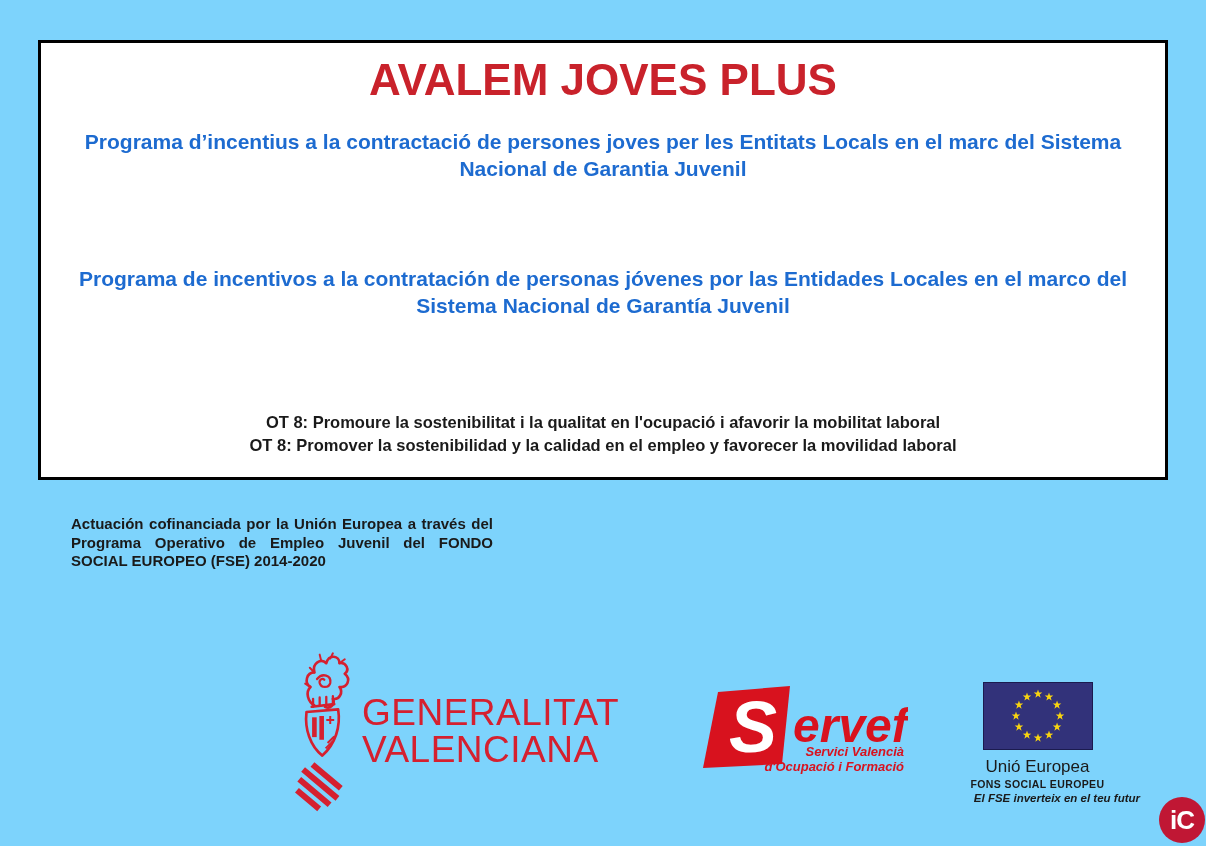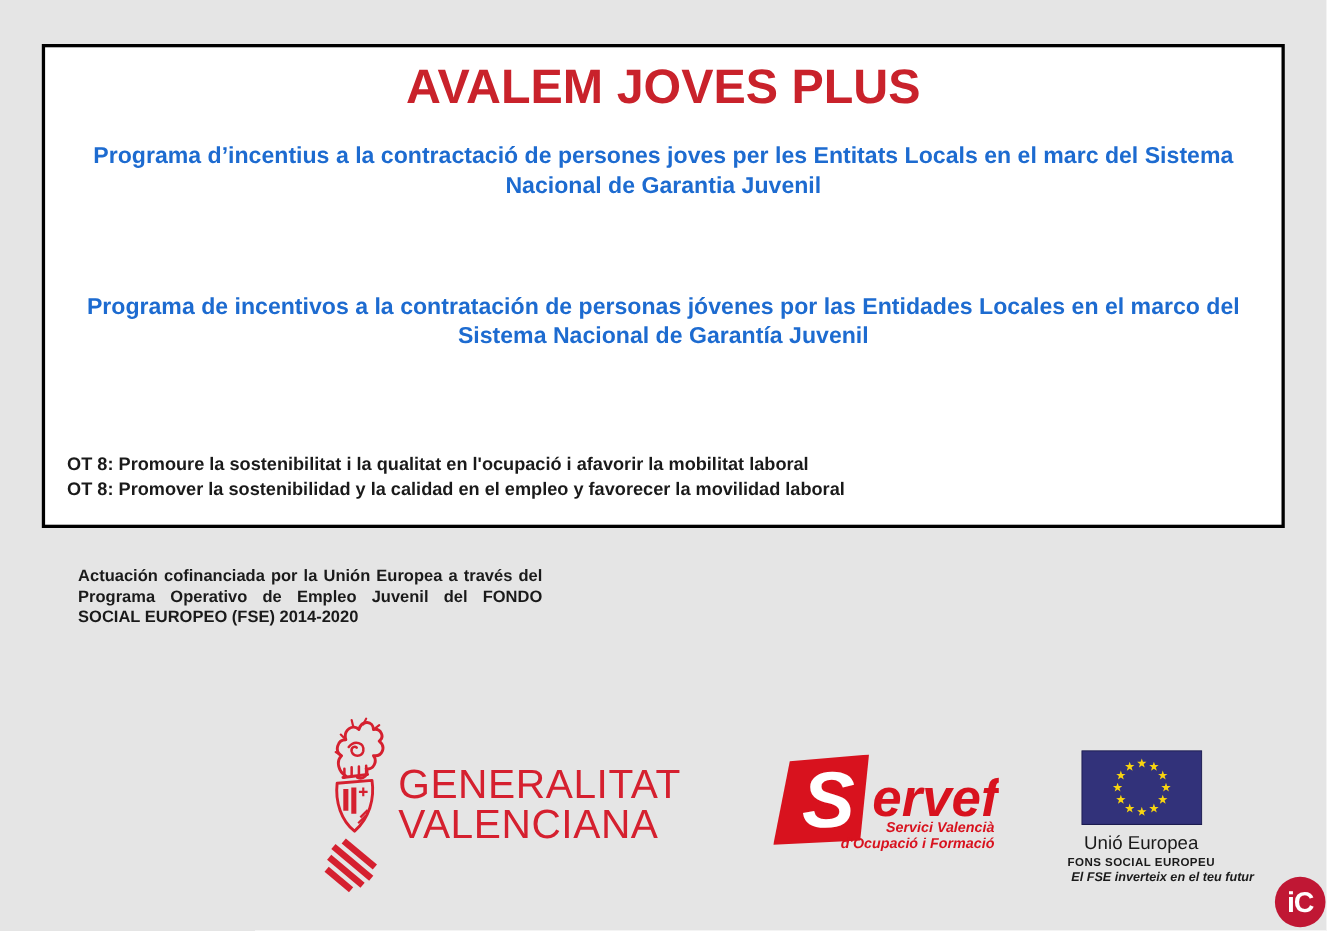--- a/index.html
+++ b/index.html
@@ -1,19 +1,19 @@
 <!DOCTYPE html>
 <html style="--title-red: #C9222B; --headline-blue: #1D6BD0; --text-black: #1A1A1A; --box-border: #000000; --gv-red: #D5202F; --servef-red: #D8121E; --eu-flag-blue: #32327A; --eu-star-yellow: #F8D410; --corner-red: #C01734;"><head>
 <meta charset="utf-8">
 <style>
   html,body { margin:0; padding:0; background:#ffffff; }
   .sheet {
     position:relative;
     width:1206px; height:846px;
-    background:#e5e5e5;
+    background:#7dd3fc;
     font-family:"Liberation Sans", sans-serif;
     overflow:hidden;
   }
 
   
   .main-box {
     position:absolute; left:38px; top:40px;
     width:1124px; height:434px;
     border:3px solid var(--box-border, #000);
     background:#fff;
@@ -28,20 +28,21 @@
   .headline {
     position:absolute; left:12px; right:12px;
     text-align:center;
     font-size:21px; font-weight:bold; line-height:27px;
     color:var(--headline-blue, #1D6BD0);
   }
   .headline.ca { top:85px; }
   .headline.es { top:222px; }
   .ot8 {
     position:absolute; top:368px; left:20px; right:20px;
+    text-align:center;
     font-size:16.5px; font-weight:bold; line-height:22.5px;
     color:var(--text-black, #1a1a1a);
   }
   .ot8 div { margin:0; }
 
   
   .cofinance {
     position:absolute; top:515px;
     font-size:15px; font-weight:bold; line-height:18.5px;
     text-align:justify;

